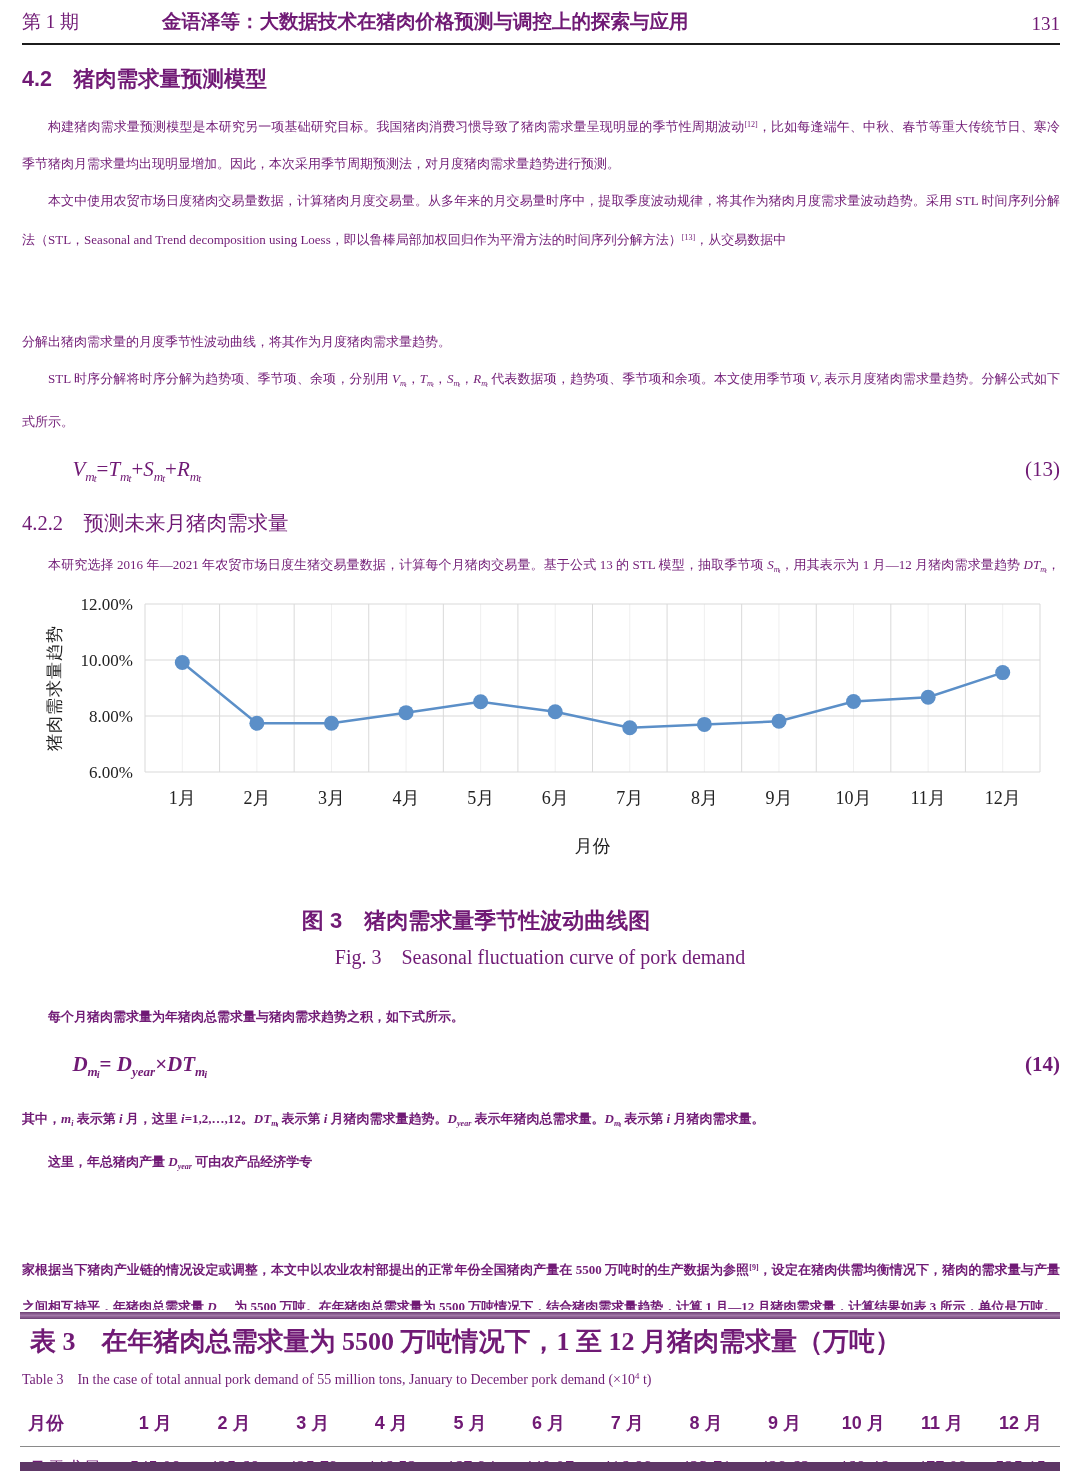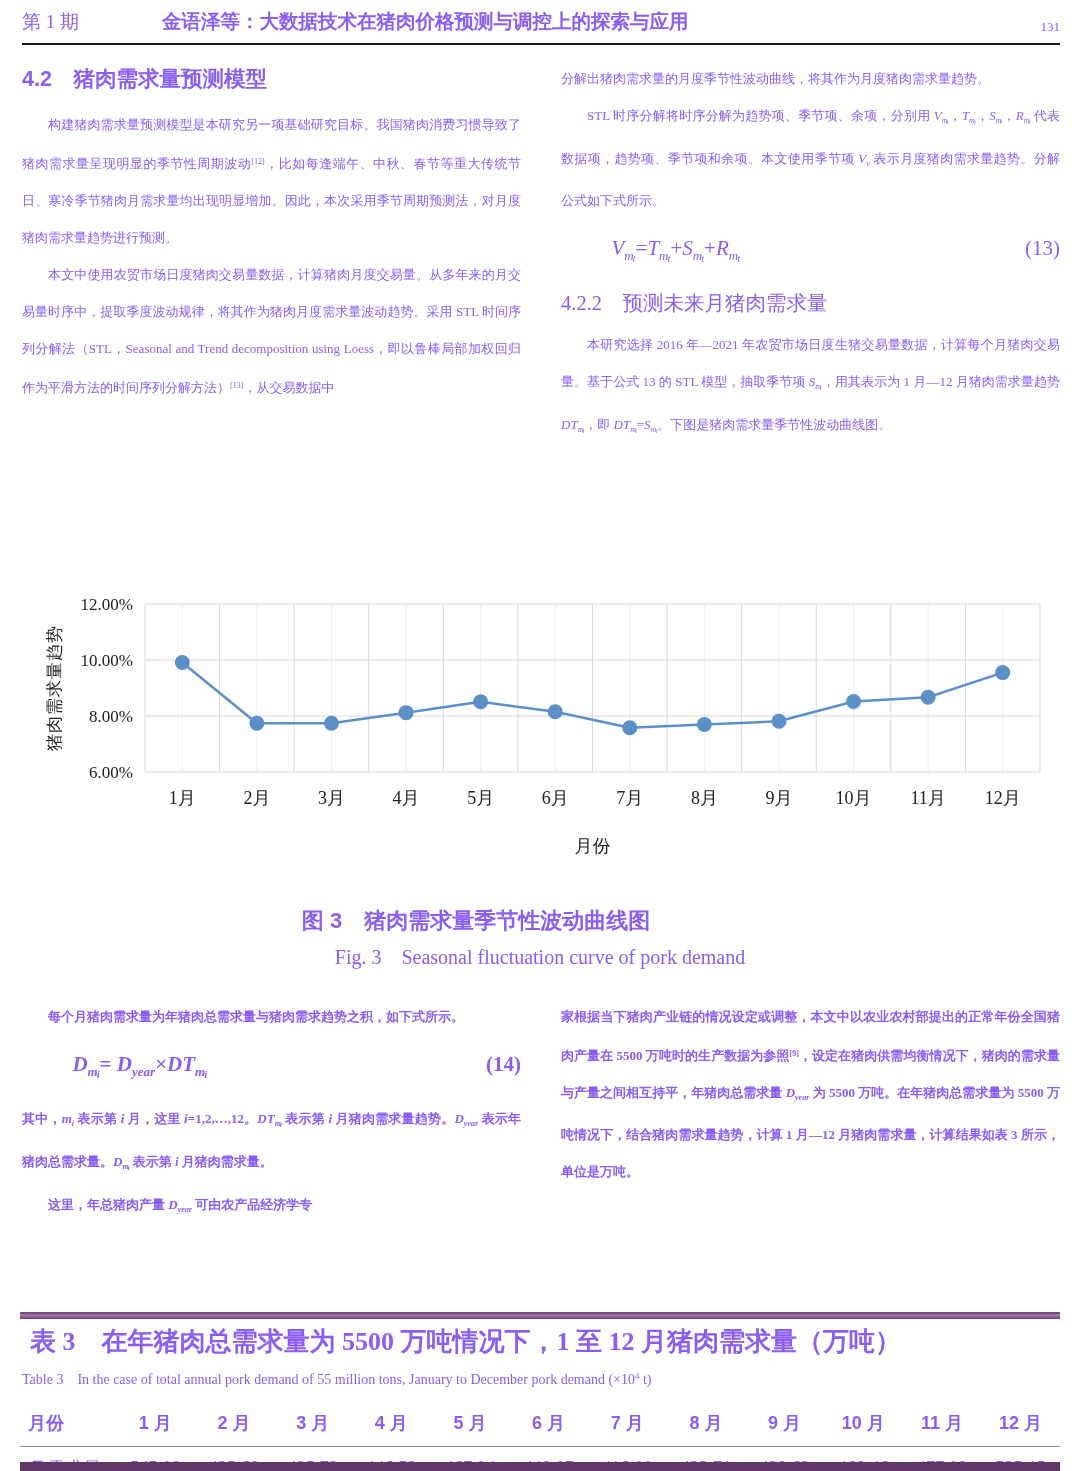--- a/index.html
+++ b/index.html
@@ -1,28 +1,28 @@
 <!DOCTYPE html>
 <html><head>
 <meta charset="utf-8">
 <style>
   html,body{margin:0;padding:0;background:#fff;}
   .page{position:relative;width:1080px;height:1471px;background:#ffffff;overflow:hidden;
-        font-family:"Liberation Serif","DejaVu Serif",serif;color:#8b5cf6;}
+        font-family:"Liberation Serif","DejaVu Serif",serif;color:#701a75;}
 
   
   .pg-header{position:absolute;top:8px;left:22px;width:1038px;display:flex;align-items:flex-end;
              border-bottom:2.5px solid #1c1c1c;padding-bottom:8px;}
   .pg-header .issue{font-size:19px;width:140px;}
   .pg-header .rtitle{flex:1;text-align:left;font-size:19.5px;font-weight:700;
                      font-family:"Liberation Sans","DejaVu Sans",sans-serif;}
-  .pg-header .pno{width:140px;text-align:right;font-size:13px;}
-
-  
-  .cols{position:absolute;left:22px;width:1038px;display:flex;gap:40px;}
+  .pg-header .pno{width:140px;text-align:right;font-size:19px;}
+
+  
+  .cols{position:absolute;left:22px;width:1038px;display:flex;gap:64px;flex-direction:column;}
   .cols .col{flex:1;min-width:0;}
   .cols-top{top:60px;height:516px;overflow:hidden;}
   .cols-bottom{top:998px;height:312px;overflow:hidden;font-weight:bold;}
   p.body{margin:0;font-size:13px;line-height:37px;text-align:justify;}
   p.ind{text-indent:2em;}
   .h-major{font-family:"Liberation Sans","DejaVu Sans",sans-serif;font-weight:700;
            font-size:21.5px;line-height:38px;margin:0 0 8px 0;}
   .h-minor{font-size:20.5px;line-height:38px;margin:0 0 4px 0;}
   .eq{display:flex;align-items:flex-start;margin:13px 0 9px 0;padding-left:2.4em;
       font-size:21px;line-height:32px;}

